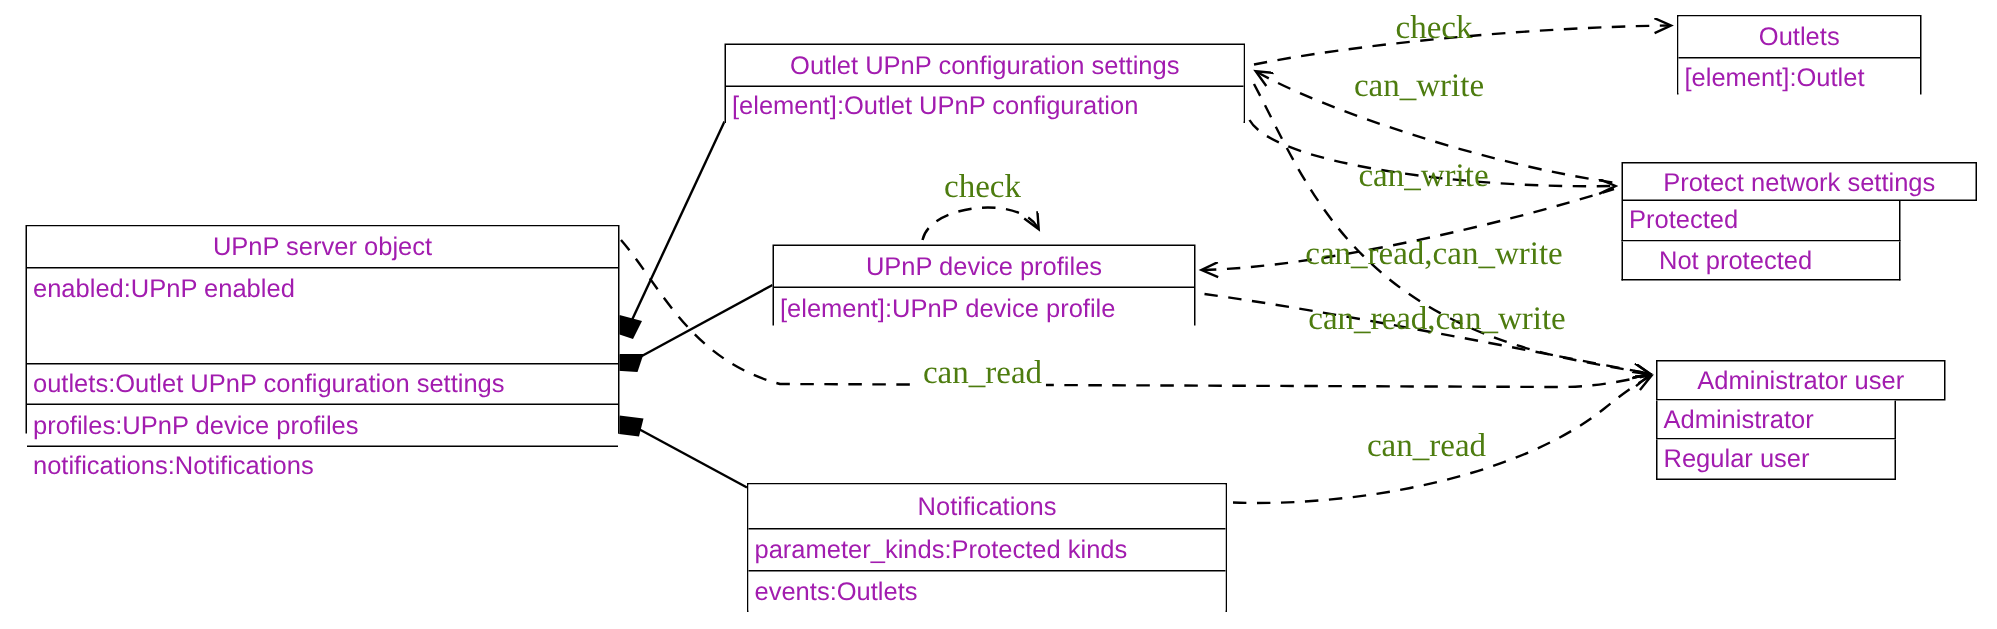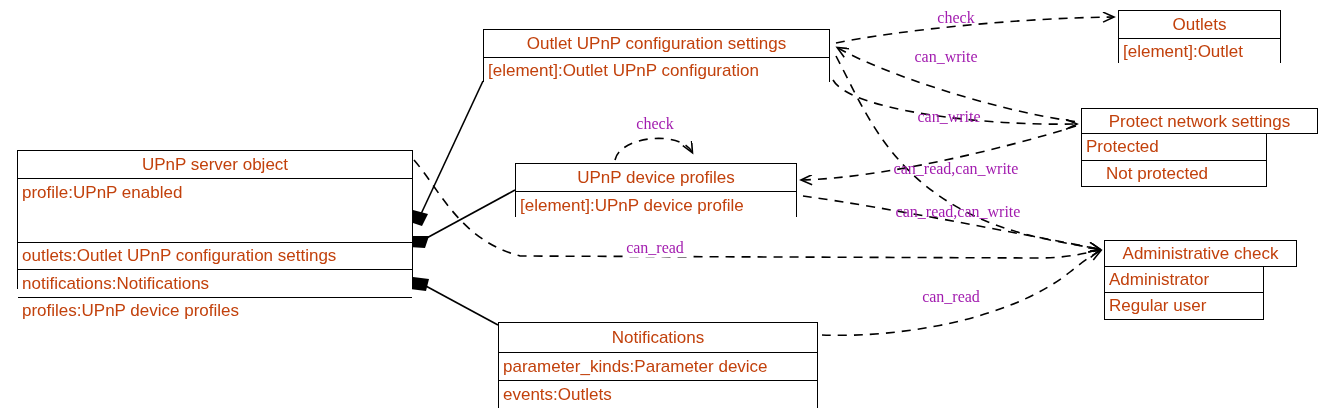--- a/index.html
+++ b/index.html
@@ -26,21 +26,21 @@
   .node {
     position: absolute;
     border: 1.6px solid #000000;
     background: #ffffff;
     box-sizing: border-box;
   }
   .row {
     box-sizing: border-box;
     font-size: 17px;
     line-height: 1;
-    color: #c2410c;
+    color: #a21caf;
     display: flex;
     align-items: center;
     white-space: nowrap;
     padding: 0 4px;
     background: #ffffff;
   }
   .row.title {
     justify-content: center;
   }
   .row.attr {
@@ -60,22 +60,22 @@
     border: 1.6px solid #000000;
     background: #ffffff;
   }
   .node.ragged .row.attr,
   .node.ragged .row.enum {
     border-top: none;
   }
   .edge-label {
     position: absolute;
     font-family: "Liberation Serif", serif;
-    font-size: 16px;
-    color: #a21caf;
+    font-size: 22px;
+    color: #4d7c0f;
     white-space: nowrap;
     transform: translate(-50%, -50%);
     background: transparent;
   }
 </style>
 </head>
 <body>
 
 <div id="canvas">
 
@@ -118,24 +118,24 @@
 
     <path d="M414,160 C440,190 460,240 520,256 L1040,258 C1065,258 1088,253 1099,250" fill="none" stroke="#000" stroke-width="1.6" stroke-dasharray="9,7" marker-end="url(#openArrow)"></path>
 
     <path d="M822,335 C900,338 1010,320 1070,272 C1082,262 1094,254 1100,251" fill="none" stroke="#000" stroke-width="1.6" stroke-dasharray="9,7" marker-end="url(#openArrow)"></path>
 
     <path d="M615,160 C620,136 680,130 692,152" fill="none" stroke="#000" stroke-width="1.6" stroke-dasharray="9,7" marker-end="url(#openArrow)"></path>
   </svg>
 
   <div class="node" style="left:17px; top:150px; width:396px; height:139px;">
     <div class="row title" style="height:27.4px;text-align:center;">UPnP server object</div>
-    <div class="row attr" style="height:27.4px;">profile:UPnP enabled</div>
+    <div class="row attr" style="height:27.4px;">enabled:UPnP enabled</div>
     <div class="row attr" style="height:27.4px;margin-top:36px;">outlets:Outlet UPnP configuration settings</div>
+    <div class="row attr" style="height:27.4px;">profiles:UPnP device profiles</div>
     <div class="row attr" style="height:27.4px;">notifications:Notifications</div>
-    <div class="row attr" style="height:27.4px;">profiles:UPnP device profiles</div>
   </div>
 
   <div class="node" style="left:483px; top:29px; width:347px; height:53px;">
     <div class="row title" style="height:26.5px;">Outlet UPnP configuration settings</div>
     <div class="row attr" style="height:26.5px;">[element]:Outlet UPnP configuration</div>
   </div>
 
   <div class="node" style="left:1118px; top:10px; width:163px; height:53px;">
     <div class="row title" style="height:26.5px;">Outlets</div>
     <div class="row attr" style="height:26.5px;">[element]:Outlet</div>
@@ -146,28 +146,28 @@
     <div class="row attr" style="height:27px;">[element]:UPnP device profile</div>
   </div>
 
   <div class="node ragged" style="left:1081px; top:108px; width:237px; height:79px;">
     <div class="row title" style="height:26.3px; width:237px;">Protect network settings</div>
     <div class="row enum" style="height:26.3px; width:186px;">Protected</div>
     <div class="row enum" style="height:26.3px; width:186px;padding-left:24px;">Not protected</div>
   </div>
 
   <div class="node ragged" style="left:1104px; top:240px; width:193px; height:80px;">
-    <div class="row title" style="height:26.6px; width:193px;">Administrative check</div>
+    <div class="row title" style="height:26.6px; width:193px;">Administrator user</div>
     <div class="row enum" style="height:26.6px; width:160px;">Administrator</div>
     <div class="row enum" style="height:26.6px; width:160px;">Regular user</div>
   </div>
 
   <div class="node" style="left:498px; top:322px; width:320px; height:86px;">
     <div class="row title" style="height:28.6px;">Notifications</div>
-    <div class="row attr" style="height:28.6px;">parameter_kinds:Parameter device</div>
+    <div class="row attr" style="height:28.6px;">parameter_kinds:Protected kinds</div>
     <div class="row attr" style="height:28.6px;">events:Outlets</div>
   </div>
 
   <div class="edge-label" style="left:956px; top:18px;">check</div>
   <div class="edge-label" style="left:946px; top:57px;">can_write</div>
   <div class="edge-label" style="left:949px; top:117px;">can_write</div>
   <div class="edge-label" style="left:956px; top:169px;">can_read,can_write</div>
   <div class="edge-label" style="left:958px; top:212px;">can_read,can_write</div>
   <div class="edge-label" style="left:655px; top:124px;">check</div>
   <div class="edge-label" style="left:655px; top:248px; background:#ffffff; padding:0 3px;">can_read</div>

